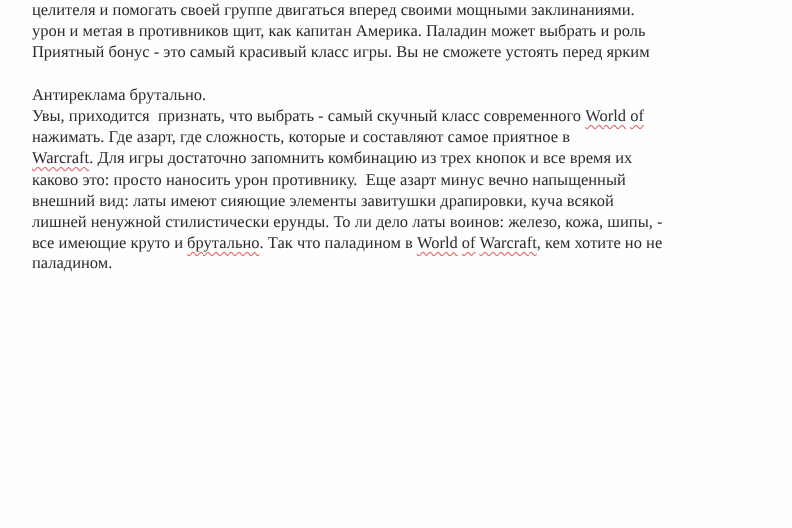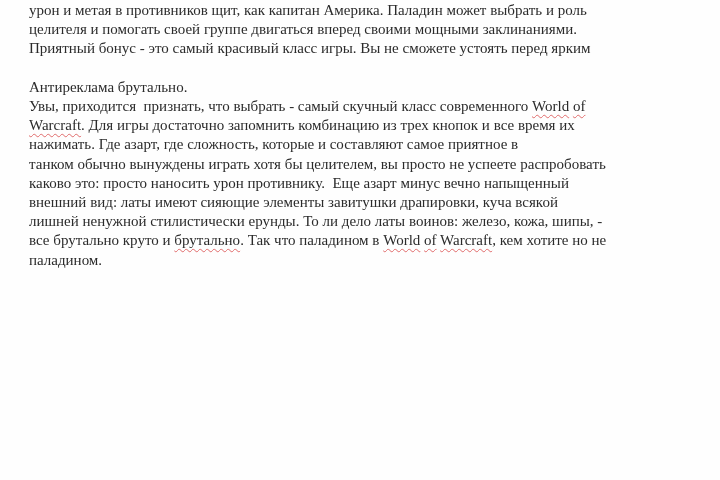--- a/index.html
+++ b/index.html
@@ -40,28 +40,27 @@
     text-decoration-thickness: 1px;
     text-underline-offset: 3px;
     text-decoration-skip-ink: none;
   }
 </style>
 </head>
 <body>
 
 <div class="page">
   <div class="text-block" id="text-block">
+      <div class="line"><span>целителя и помогать своей группе двигаться вперед своими мощными заклинаниями.</span></div>
       <div class="line"><span>урон и метая в противников щит, как капитан Америка. Паладин может выбрать и роль</span></div>
-      <div class="line"><span>целителя и помогать своей группе двигаться вперед своими мощными заклинаниями.</span></div>
       <div class="line"><span>Приятный бонус - это самый красивый класс игры. Вы не сможете устоять перед ярким</span></div>
       <div class="line"></div>
       <div class="line"><span>Антиреклама брутально.</span></div>
       <div class="line"><span>Увы, приходится  признать, что выбрать - самый скучный класс современного </span><span class="misspelled">World</span><span> </span><span class="misspelled">of</span></div>
+      <div class="line"><span>нажимать. Где азарт, где сложность, которые и составляют самое приятное в</span></div>
       <div class="line"><span class="misspelled">Warcraft</span><span>. Для игры достаточно запомнить комбинацию из трех кнопок и все время их</span></div>
-      <div class="line"><span>нажимать. Где азарт, где сложность, которые и составляют самое приятное в</span></div>
-      <div class="line"><span>танком обычно вынуждены играть хотя бы целителем, вы просто не успеете распробовать</span></div>
       <div class="line"><span>каково это: просто наносить урон противнику.  Еще азарт минус вечно напыщенный</span></div>
       <div class="line"><span>внешний вид: латы имеют сияющие элементы завитушки драпировки, куча всякой</span></div>
       <div class="line"><span>лишней ненужной стилистически ерунды. То ли дело латы воинов: железо, кожа, шипы, -</span></div>
-      <div class="line"><span>все брутально круто и </span><span class="misspelled">брутально</span><span>. Так что паладином в </span><span class="misspelled">World</span><span> </span><span class="misspelled">of</span><span> </span><span class="misspelled">Warcraft</span><span>, кем хотите но не</span></div>
+      <div class="line"><span>все имеющие круто и </span><span class="misspelled">брутально</span><span>. Так что паладином в </span><span class="misspelled">World</span><span> </span><span class="misspelled">of</span><span> </span><span class="misspelled">Warcraft</span><span>, кем хотите но не</span></div>
       <div class="line"><span>паладином.</span></div>
     </div>
 </div>
 
 </body></html>

